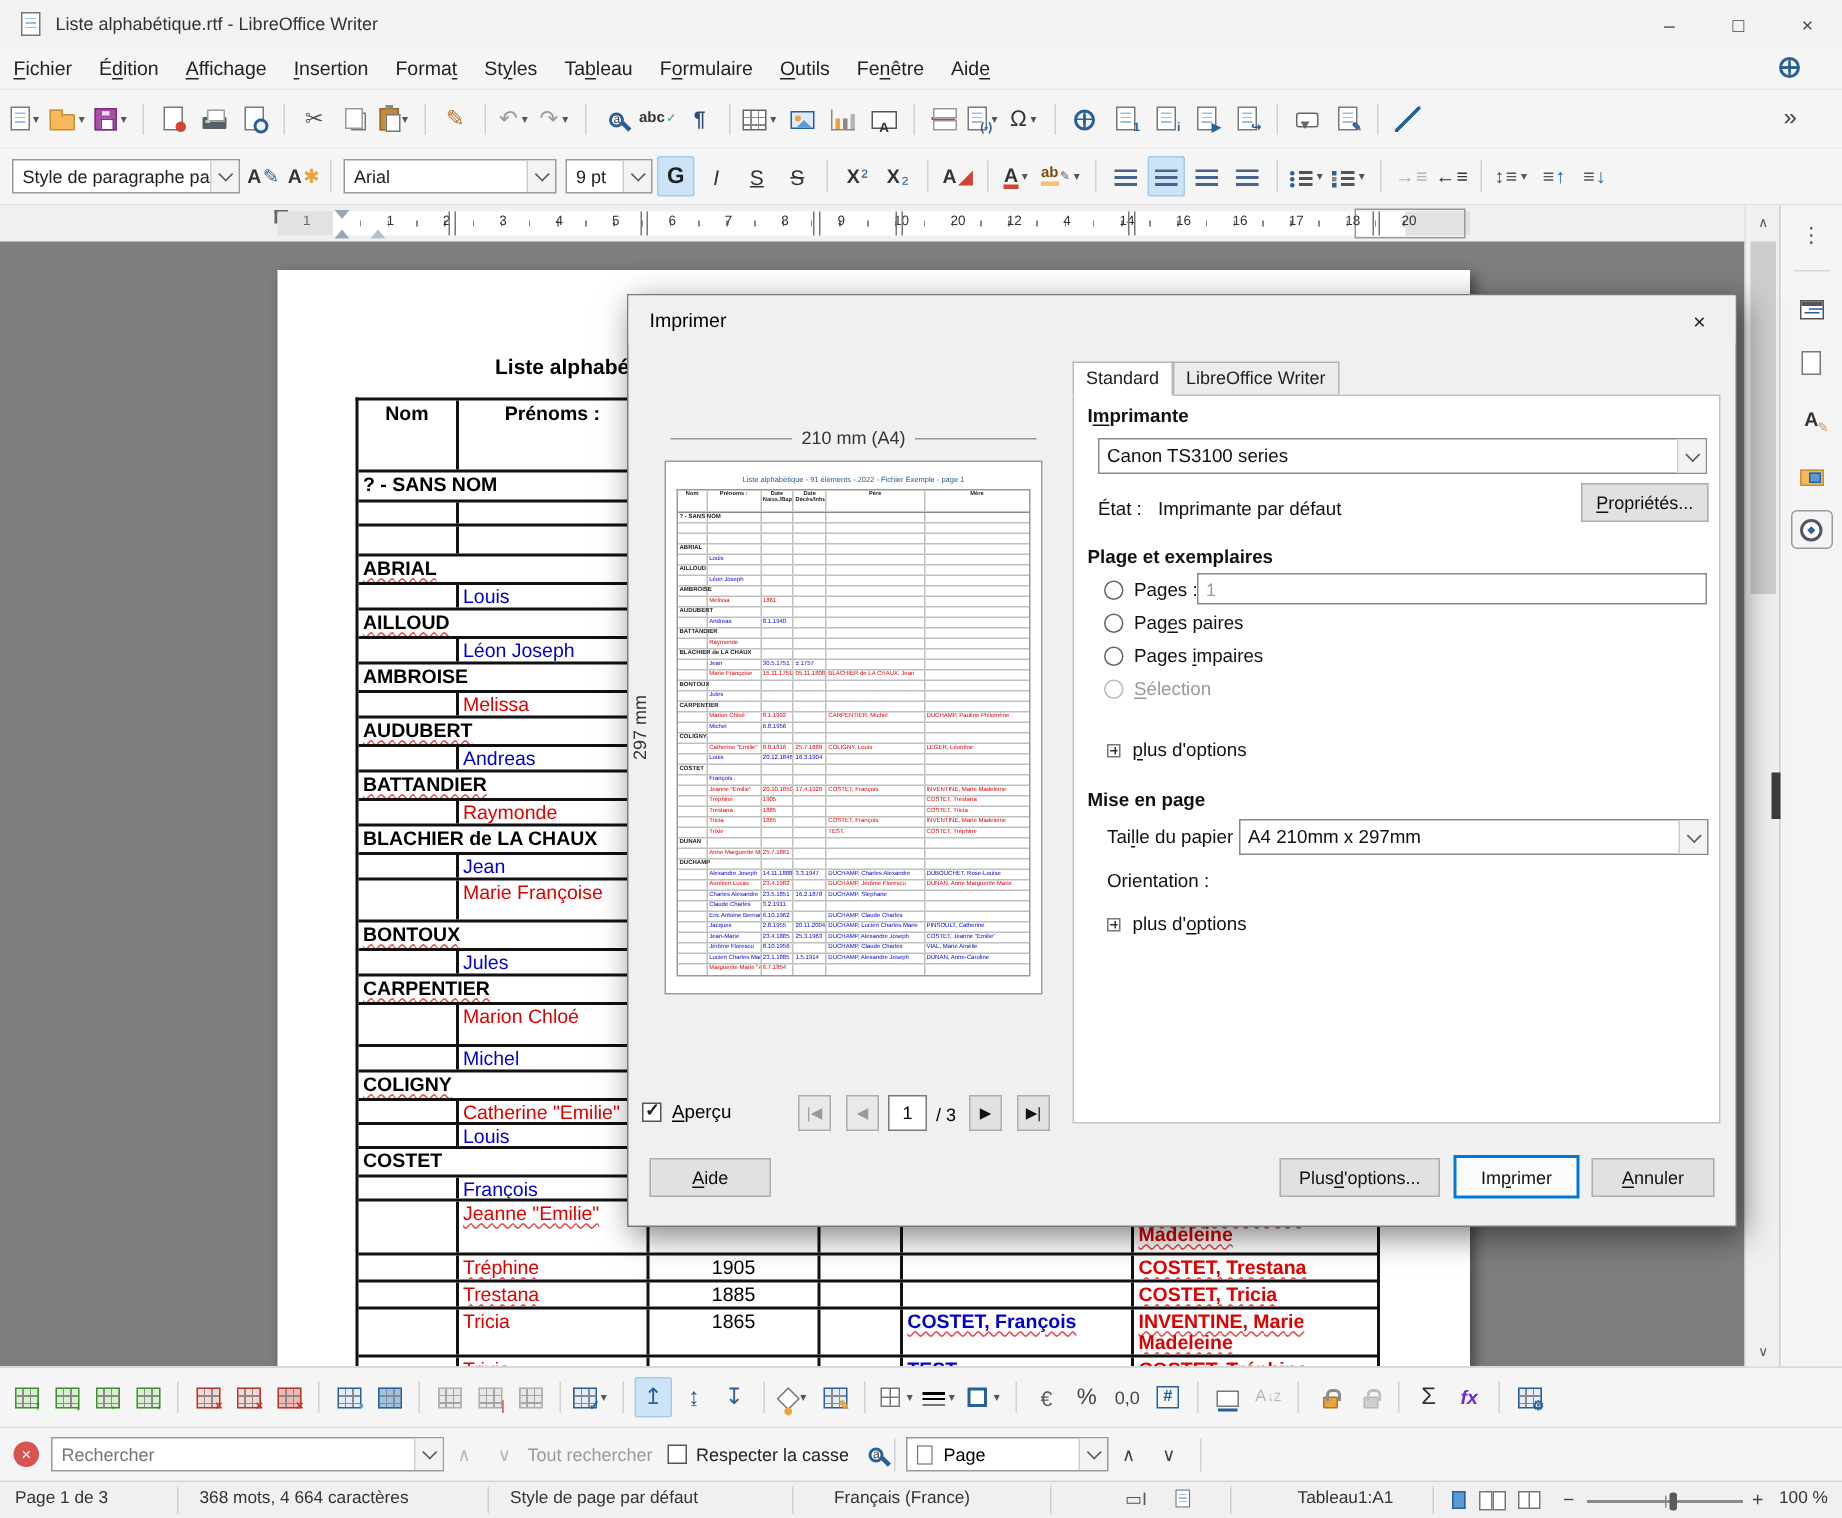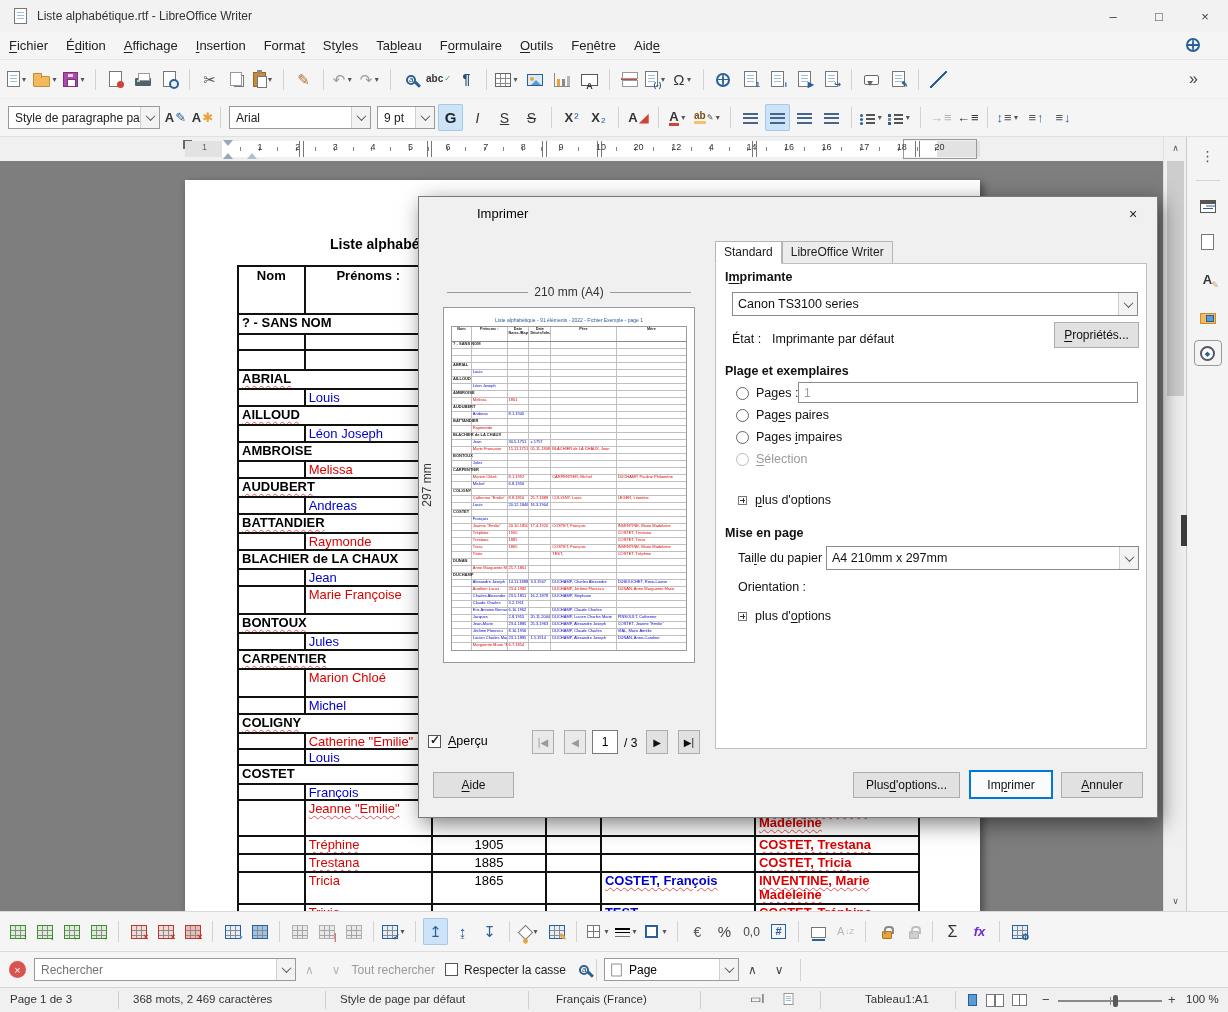--- a/index.html
+++ b/index.html
@@ -153,21 +153,21 @@
   .sarrow{position:absolute;left:0;width:23px;height:21px;display:flex;align-items:center;justify-content:center;font-size:9px;color:#555;background:#f0f0f0;}
   #vthumb{position:absolute;left:3px;top:24px;width:17px;height:235px;background:#cdcdcd;}
   #scrollmark{position:absolute;left:1181px;top:515px;width:6px;height:31px;background:#3c3c3c;z-index:5;}
   #sidebar{position:absolute;left:1186px;top:137px;width:42px;height:774px;background:#f4f4f4;border-left:1px solid #ccc;display:flex;flex-direction:column;align-items:center;padding-top:6px;gap:11px;}
   .sbitem{width:28px;height:26px;display:flex;align-items:center;justify-content:center;}
   .sb-active{border:1px solid #9a9a9a;border-radius:4px;}
   #sbdivider{width:24px;height:1px;background:#d5d5d5;}
 
   
   #printdlg{position:absolute;left:418px;top:196px;width:740px;height:622px;background:#f0f0f0;border:1px solid #7a7a7a;box-shadow:4px 6px 20px rgba(0,0,0,.5);z-index:100;}
-  #dlg-titlebar{position:absolute;left:0;top:0;right:0;height:32px;background:#f0f0f0;margin-left:44px;}
+  #dlg-titlebar{position:absolute;left:0;top:0;right:0;height:32px;background:#f0f0f0;}
   #dlg-title{position:absolute;left:14px;top:9px;font-size:13px;color:#000;}
   #dlg-close{position:absolute;right:10px;top:6px;width:28px;height:21px;display:flex;align-items:center;justify-content:center;font-size:14px;color:#222;}
   .dtabs{position:absolute;left:296px;top:44px;display:flex;}
   .dtab{height:23px;line-height:21px;padding:0 8px;font-size:12px;border:1px solid #b5b5b5;background:#ececec;color:#222;}
   .dtab.active{background:#fff;border-bottom-color:#fff;z-index:2;}
   #dlg-frame{position:absolute;left:296px;top:66px;width:432px;height:486px;background:#fff;border:1px solid #bfbfbf;font-size:12.5px;color:#111;}
   .dsect{position:absolute;font-weight:bold;font-size:12.5px;}
   .dselect{position:absolute;background:#fff;border:1px solid #8a8a8a;display:flex;align-items:center;padding-left:5px;font-size:12.5px;}
   .dlabel{position:absolute;font-size:12.5px;}
   .dbtn{position:absolute;background:#e1e1e1;border:1px solid #adadad;font-size:12px;display:flex;align-items:center;justify-content:center;color:#111;}
@@ -1382,21 +1382,21 @@
       <span class="chev"></span>
     </span>
     <span class="fb-arrow on">∧</span>
     <span class="fb-arrow on">∨</span>
     <span class="vsep"></span>
   </div>
 
   <div id="statusbar">
     <span class="seg" style="left:10px;">Page 1 de 3</span>
     <span class="ssep" style="left:118px;"></span>
-    <span class="seg" style="left:133px;">368 mots, 2 469 caractères</span>
+    <span class="seg" style="left:133px;">368 mots, 4 664 caractères</span>
     <span class="ssep" style="left:325px;"></span>
     <span class="seg" style="left:340px;">Style de page par défaut</span>
     <span class="ssep" style="left:528px;"></span>
     <span class="seg" style="left:556px;">Français (France)</span>
     <span class="ssep" style="left:700px;"></span>
     <span class="seg" style="left:750px;top:4px;font-size:12px;color:#555;">▭I</span>
     <span class="seg cs sh-doc" style="left:782px;top:3px;transform:scale(.75);"></span>
     <span class="ssep" style="left:820px;"></span>
     <span class="seg" style="left:865px;">Tableau1:A1</span>
     <span class="ssep" style="left:955px;"></span>

